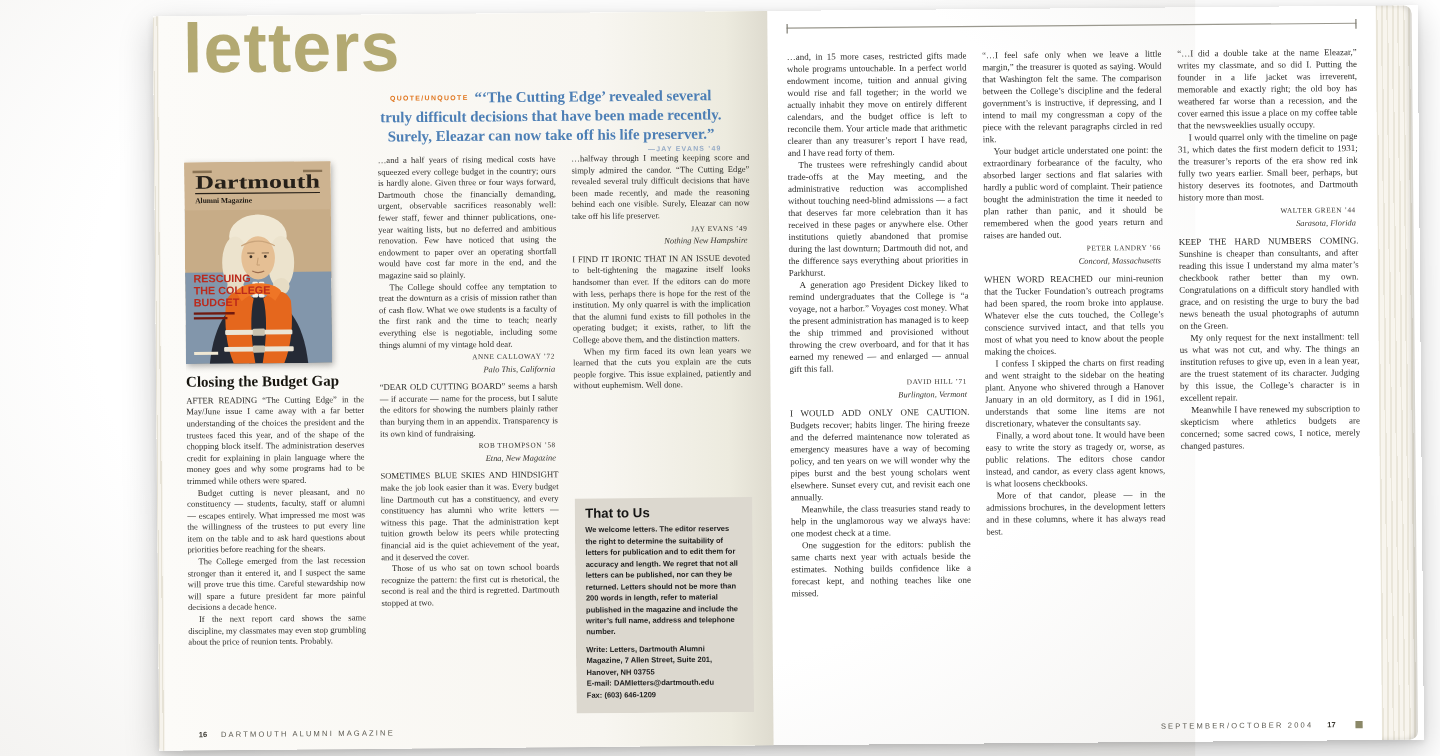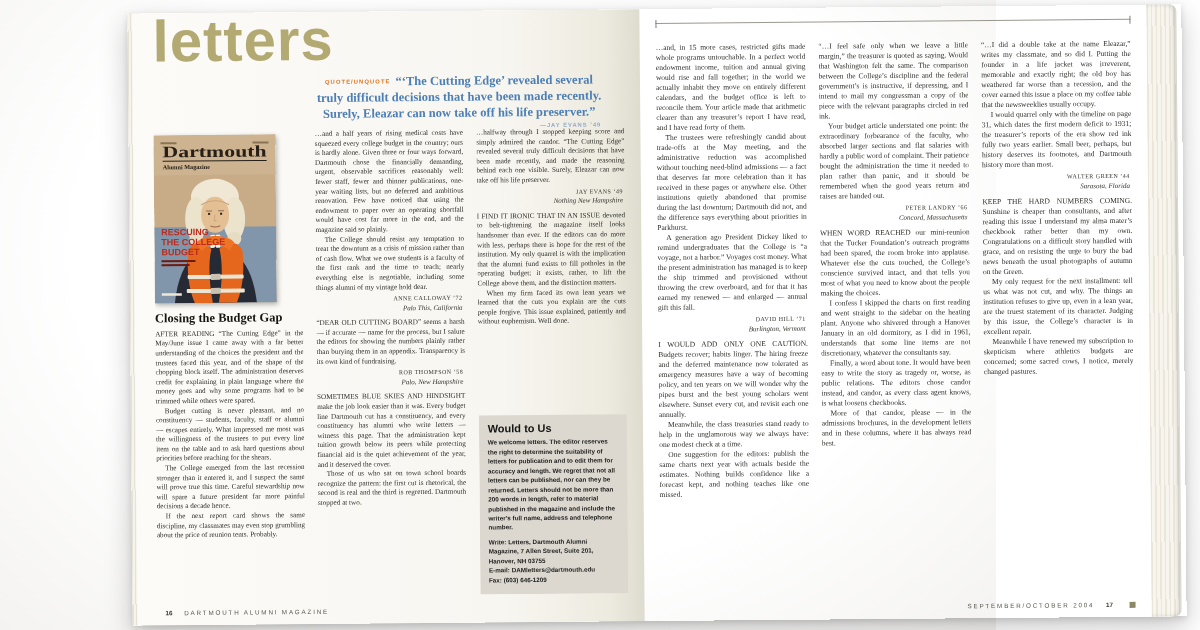--- a/index.html
+++ b/index.html
@@ -132,46 +132,46 @@
           </figure>
           <h2 class="letter-heading">Closing the Budget Gap</h2>
           <p class="bp first">AFTER READING “The Cutting Edge” in the May/June issue I came away with a far better understanding of the choices the president and the trustees faced this year, and of the shape of the chopping block itself. The administration deserves credit for explaining in plain language where the money goes and why some programs had to be trimmed while others were spared.</p>
           <p class="bp">Budget cutting is never pleasant, and no constituency — students, faculty, staff or alumni — escapes entirely. What impressed me most was the willingness of the trustees to put every line item on the table and to ask hard questions about priorities before reaching for the shears.</p>
           <p class="bp">The College emerged from the last recession stronger than it entered it, and I suspect the same will prove true this time. Careful stewardship now will spare a future president far more painful decisions a decade hence.</p>
           <p class="bp">If the next report card shows the same discipline, my classmates may even stop grumbling about the price of reunion tents. Probably.</p>
         </div>
 
         <div class="col">
           <p class="bp first">…and a half years of rising medical costs have squeezed every college budget in the country; ours is hardly alone. Given three or four ways forward, Dartmouth chose the financially demanding, urgent, observable sacrifices reasonably well: fewer staff, fewer and thinner publications, one-year waiting lists, but no deferred and ambitious renovation. Few have noticed that using the endowment to paper over an operating shortfall would have cost far more in the end, and the magazine said so plainly.</p>
-          <p class="bp">The College should resist any temptation to treat the downturn as a crisis of mission rather than of cash flow. What we owe students is a faculty of the first rank and the time to teach; nearly everything else is negotiable, including some things alumni of my vintage hold dear.</p>
+          <p class="bp">The College should coffee any temptation to treat the downturn as a crisis of mission rather than of cash flow. What we owe students is a faculty of the first rank and the time to teach; nearly everything else is negotiable, including some things alumni of my vintage hold dear.</p>
           <div class="sig">
             <span class="sig-name">ANNE CALLOWAY ’72</span>
             <span class="sig-place">Palo This, California</span>
           </div>
           <p class="bp first">“DEAR OLD CUTTING BOARD” seems a harsh — if accurate — name for the process, but I salute the editors for showing the numbers plainly rather than burying them in an appendix. Transparency is its own kind of fundraising.</p>
           <div class="sig">
             <span class="sig-name">ROB THOMPSON ’58</span>
-            <span class="sig-place">Palo, New Hampshire</span>
+            <span class="sig-place">Etna, New Magazine</span>
           </div>
           <p class="bp first">SOMETIMES BLUE SKIES AND HINDSIGHT make the job look easier than it was. Every budget line Dartmouth cut has a constituency, and every constituency has alumni who write letters — witness this page. That the administration kept tuition growth below its peers while protecting financial aid is the quiet achievement of the year, and it deserved the cover.</p>
           <p class="bp">Those of us who sat on town school boards recognize the pattern: the first cut is rhetorical, the second is real and the third is regretted. Dartmouth stopped at two.</p>
         </div>
 
         <div class="col flexcol">
           <div class="txt">
-            <p class="bp first">…halfway through I stopped keeping score and simply admired the candor. “The Cutting Edge” revealed several truly difficult decisions that have been made recently, and made the reasoning behind each one visible. Surely, Eleazar can now take off his life preserver.</p>
+            <p class="bp first">…halfway through I meeting keeping score and simply admired the candor. “The Cutting Edge” revealed several truly difficult decisions that have been made recently, and made the reasoning behind each one visible. Surely, Eleazar can now take off his life preserver.</p>
             <div class="sig">
               <span class="sig-name">JAY EVANS ’49</span>
               <span class="sig-place">Nothing New Hampshire</span>
             </div>
             <p class="bp first">I FIND IT IRONIC THAT IN AN ISSUE devoted to belt-tightening the magazine itself looks handsomer than ever. If the editors can do more with less, perhaps there is hope for the rest of the institution. My only quarrel is with the implication that the alumni fund exists to fill potholes in the operating budget; it exists, rather, to lift the College above them, and the distinction matters.</p>
             <p class="bp">When my firm faced its own lean years we learned that the cuts you explain are the cuts people forgive. This issue explained, patiently and without euphemism. Well done.</p>
           </div>
           <div class="wbox">
-            <h3 class="wbox-title">Would to Us</h3>
+            <h3 class="wbox-title">That to Us</h3>
             <p class="wbox-p">We welcome letters. The editor reserves the right to determine the suitability of letters for publication and to edit them for accuracy and length. We regret that not all letters can be published, nor can they be returned. Letters should not be more than 200 words in length, refer to material published in the magazine and include the writer’s full name, address and telephone number.</p>
             <p class="wbox-p wbox-contact">Write: Letters, Dartmouth Alumni Magazine, 7 Allen Street, Suite 201, Hanover, NH 03755</p>
             <p class="wbox-p">E-mail: DAMletters@dartmouth.edu</p>
             <p class="wbox-p">Fax: (603) 646-1209</p>
           </div>
         </div>
       </div>
 
       <div class="folio folio-left">
         <span class="num">16</span>

